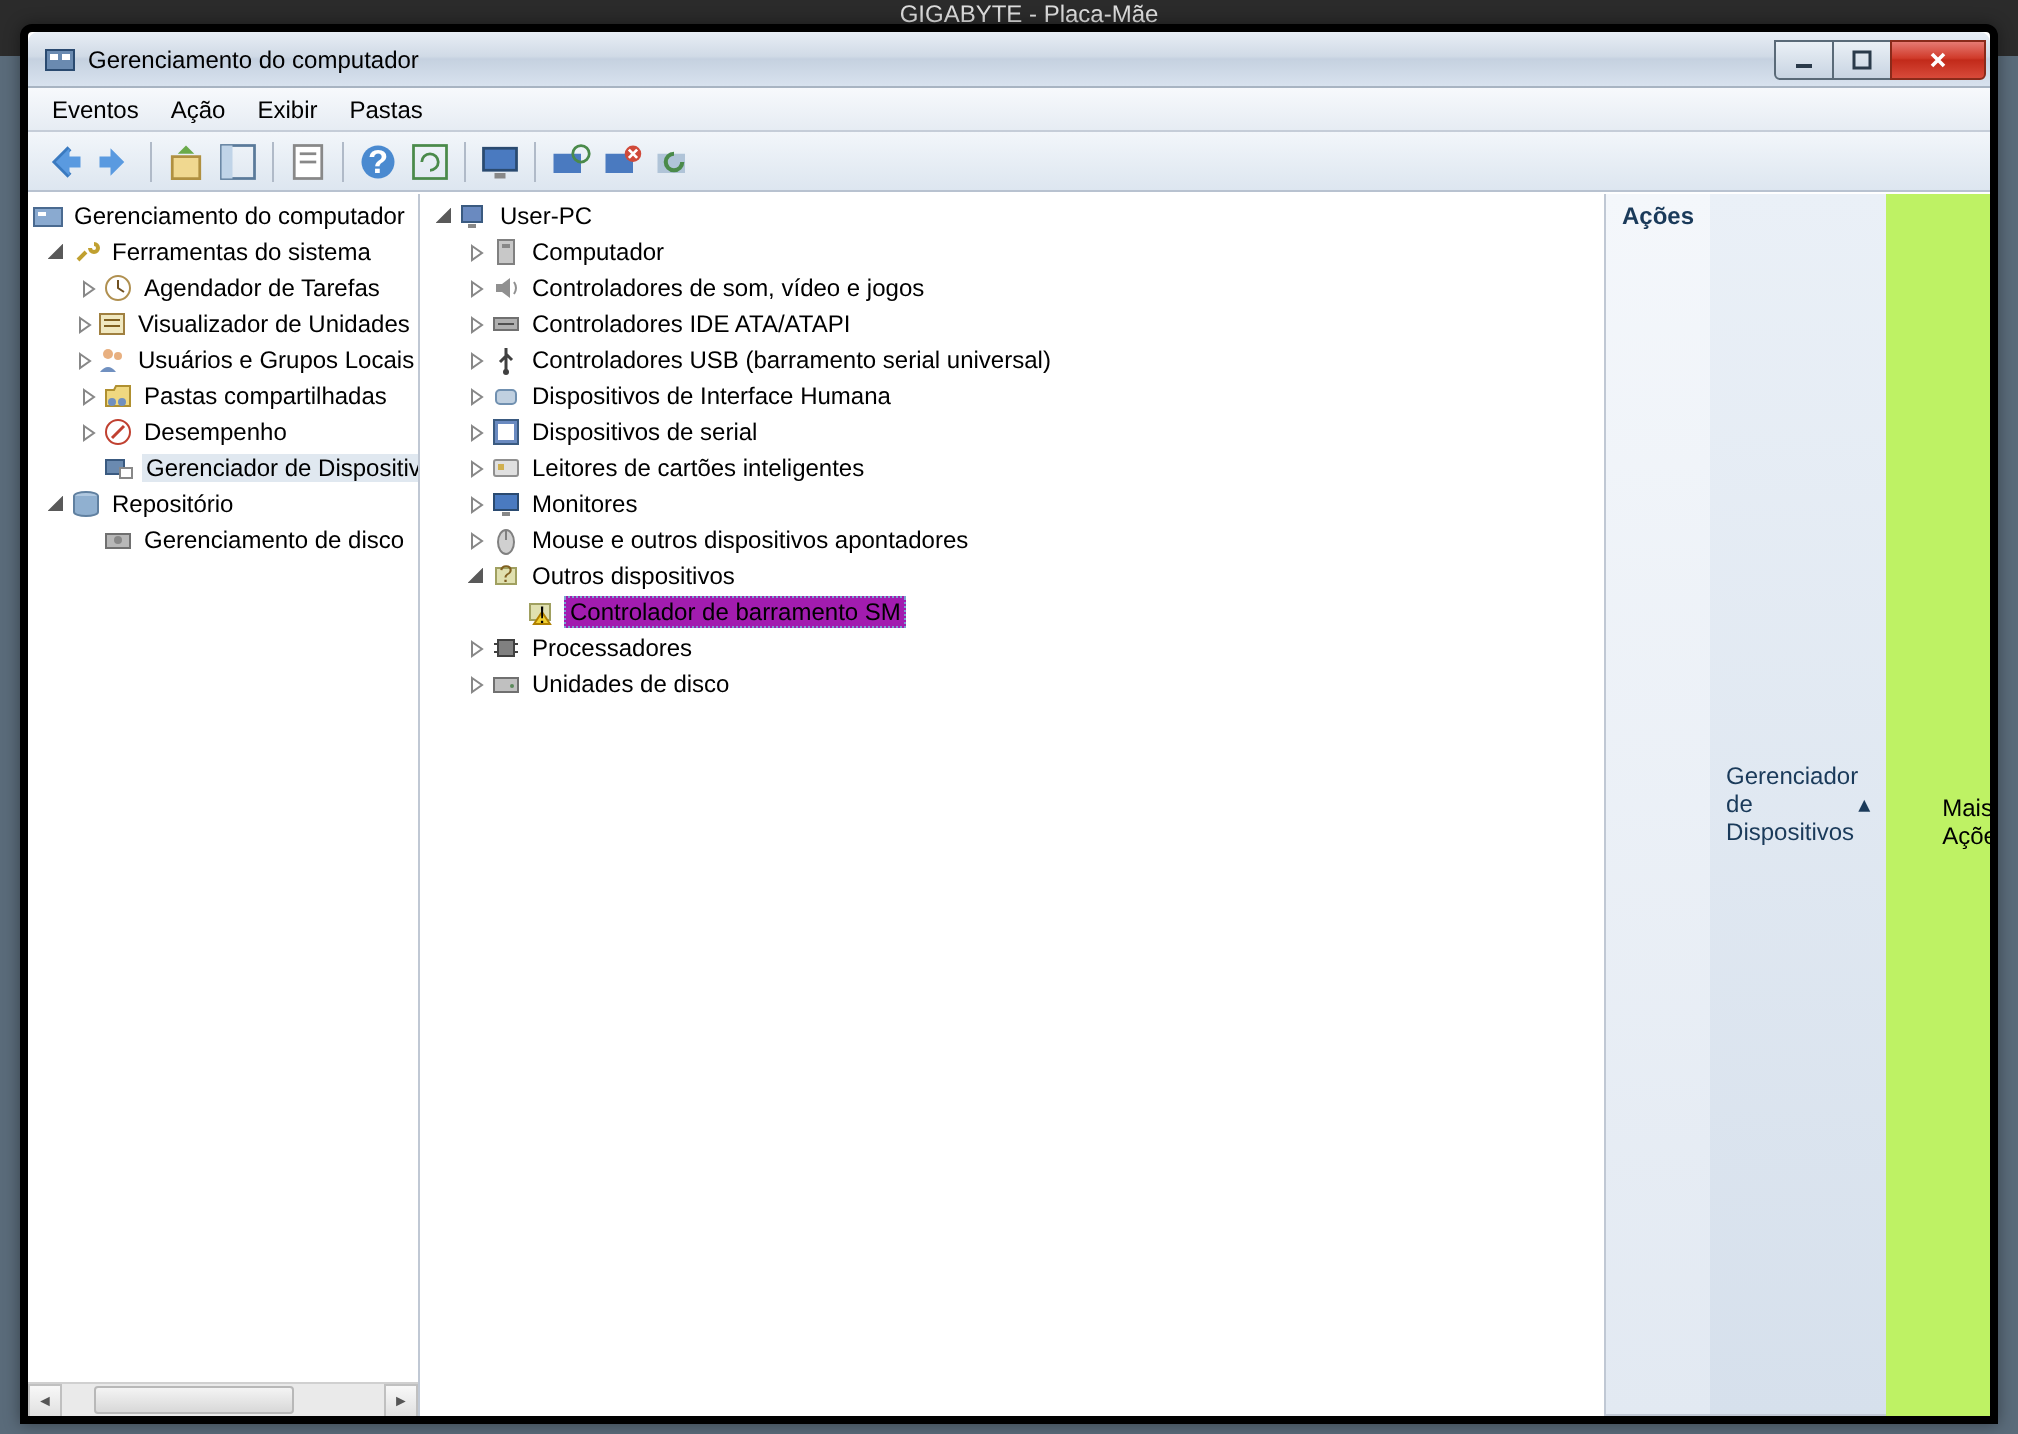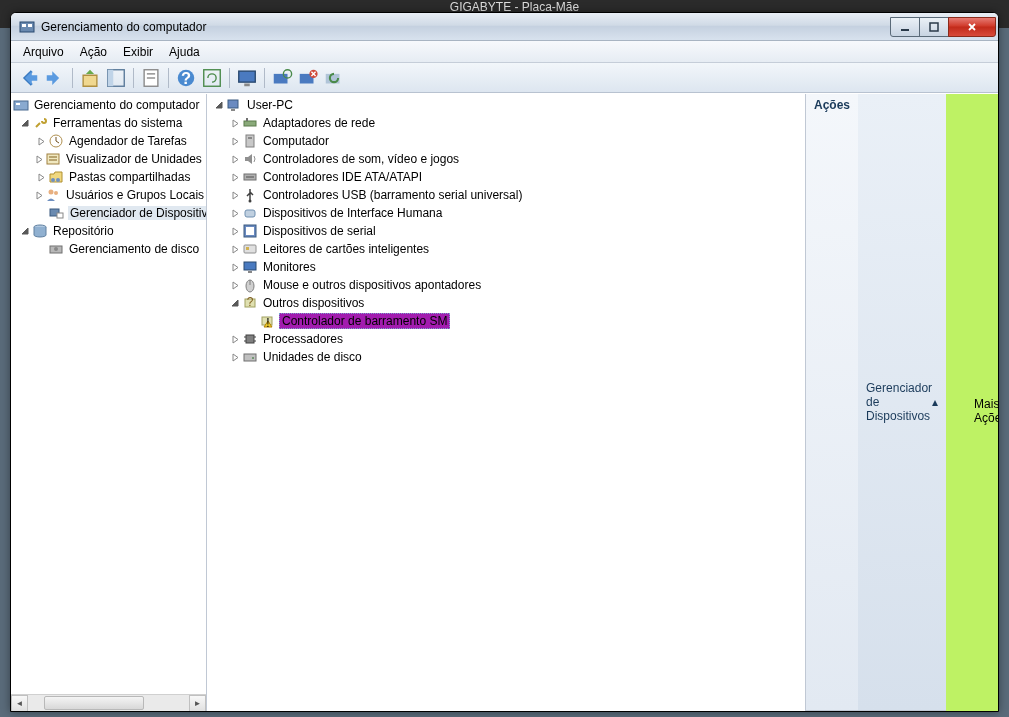--- a/index.html
+++ b/index.html
@@ -1,21 +1,21 @@
 <!DOCTYPE html>
 <html><head>
 <meta charset="utf-8">
 <style>
 * { margin: 0; padding: 0; box-sizing: border-box; font-family: "Segoe UI", Tahoma, sans-serif; font-size: 12px; }
 body { background: #5a6b7a; width: 1009px; height: 717px; overflow: hidden; position: relative; }
 
 .browser-tabs { height: 28px; background: #2b2b2b; color: #ddd; display: flex; align-items: center; padding-left: 20px; gap: 120px; font-size: 11px; overflow: hidden; flex-direction: column; }
 .browser-tabs span { white-space: nowrap; }
 
-.window { position: absolute; top: 12px; left: 10px; right: 10px; bottom: 5px; background: #fff; border: 1px solid #000000; border-radius: 6px 6px 0 0; box-shadow: 0 0 8px rgba(0,0,0,0.4); display: flex; flex-direction: column; }
+.window { position: absolute; top: 12px; left: 10px; right: 10px; bottom: 5px; background: #fff; border: 4px solid #000000; border-radius: 6px 6px 0 0; box-shadow: 0 0 8px rgba(0,0,0,0.4); display: flex; flex-direction: column; }
 
 .titlebar { height: 28px; background: linear-gradient(to bottom, #e8eef5 0%, #d0dae6 45%, #c5d1e0 50%, #d8e2ee 100%); border-radius: 5px 5px 0 0; display: flex; align-items: center; padding: 0 2px 0 8px; border-bottom: 1px solid #a8b4c2; }
 .titlebar-icon { width: 16px; height: 16px; margin-right: 6px; display: inline-flex; align-items: center; justify-content: center; }
 .titlebar-title { flex: 1; color: #000; }
 .win-buttons { display: flex; gap: 0; }
 .win-btn { width: 30px; height: 20px; border: 1px solid #5a6a78; background: linear-gradient(to bottom,#eaf0f6,#c8d4e2); display: flex; align-items: center; justify-content: center; cursor: default; margin-left: -1px; }
 .win-btn.minimize { border-radius: 0 0 0 3px; }
 .win-btn.close { width: 48px; border-radius: 0 0 3px 0; background: linear-gradient(to bottom,#e67a73,#d03a2a 45%,#c22a1a 50%,#d84a3a); border-color:#8a2a1a; }
 .win-btn svg { width: 12px; height: 10px; }
 
@@ -88,24 +88,24 @@
         </div>
       <div class="win-btn close">
           <svg viewBox="0 0 12 10">
             <path d="M3 2 L9 8 M9 2 L3 8" stroke="#fff" stroke-width="1.8"></path>
           </svg>
         </div>
     </div>
   </div>
 
   <div class="menubar">
-    <div class="menubar-item">Arquivo</div>
+    <div class="menubar-item">Eventos</div>
     <div class="menubar-item">Ação</div>
     <div class="menubar-item">Exibir</div>
-    <div class="menubar-item">Ajuda</div>
+    <div class="menubar-item">Pastas</div>
   </div>
 
   <div class="toolbar">
     <div class="tool-btn">
         <svg viewBox="0 0 16 16">
           <path d="M10 3 L5 8 L10 13" fill="none" stroke="#3a7ac0" stroke-width="2"></path>
           <path d="M10 3 L5 8 L10 13 L10 10 L14 10 L14 6 L10 6 Z" fill="#5a9ae0"></path>
         </svg>
       </div>
     <div class="tool-btn">
@@ -241,45 +241,60 @@
 
         <div class="tree-row">
           <span class="indent" style="width:24px"></span>
           <span class="tree-toggle arrow-collapsed">
               <svg viewBox="0 0 9 9">
                 <path d="M2 1 L7 4.5 L2 8 Z"></path>
               </svg>
             </span>
           <span class="tree-icon">
               <svg viewBox="0 0 16 16">
+                <circle cx="6" cy="5" r="2.5" fill="#e8b080"></circle>
+                <circle cx="11" cy="6" r="2" fill="#e8b080"></circle>
+                <path d="M2 14 Q6 9 10 14" fill="#7090c0"></path>
+              </svg>
+            </span>
+          <span class="tree-label">Usuários e Grupos Locais</span>
+        </div>
+
+        <div class="tree-row">
+          <span class="indent" style="width:24px"></span>
+          <span class="tree-toggle arrow-collapsed">
+              <svg viewBox="0 0 9 9">
+                <path d="M2 1 L7 4.5 L2 8 Z"></path>
+              </svg>
+            </span>
+          <span class="tree-icon">
+              <svg viewBox="0 0 16 16">
                 <path d="M2 5 L6 5 L7 3 L14 3 L14 13 L2 13 Z" fill="#f0d880" stroke="#b09030"></path>
                 <circle cx="5" cy="11" r="2" fill="#7090c0"></circle>
                 <circle cx="10" cy="11" r="2" fill="#7090c0"></circle>
               </svg>
             </span>
           <span class="tree-label">Pastas compartilhadas</span>
         </div>
 
         <div class="tree-row">
           <span class="indent" style="width:24px"></span>
           <span class="tree-toggle arrow-collapsed">
               <svg viewBox="0 0 9 9">
                 <path d="M2 1 L7 4.5 L2 8 Z"></path>
               </svg>
             </span>
           <span class="tree-icon">
               <svg viewBox="0 0 16 16">
-                <circle cx="6" cy="5" r="2.5" fill="#e8b080"></circle>
-                <circle cx="11" cy="6" r="2" fill="#e8b080"></circle>
-                <path d="M2 14 Q6 9 10 14" fill="#7090c0"></path>
-              </svg>
-            </span>
-          <span class="tree-label">Usuários e Grupos Locais</span>
-        </div>
-
+                <circle cx="8" cy="8" r="6" fill="#fff" stroke="#c04030"></circle>
+                <path d="M5 11 L11 5" stroke="#c04030" stroke-width="1.5"></path>
+              </svg>
+            </span>
+          <span class="tree-label">Desempenho</span>
+        </div>
 
         <div class="tree-row highlighted">
           <span class="indent" style="width:37px"></span>
           <span class="tree-icon">
               <svg viewBox="0 0 16 16">
                 <rect x="2" y="4" width="9" height="7" fill="#6a8ab0" stroke="#3a5a80"></rect>
                 <rect x="9" y="8" width="6" height="5" fill="#fff" stroke="#888"></rect>
               </svg>
             </span>
           <span class="tree-label">Gerenciador de Dispositivos</span>
@@ -341,35 +356,20 @@
    </div>
           <div class="tree-row">
        <span class="indent" style="width:22px"></span>
        <span class="tree-toggle arrow-collapsed">
               <svg viewBox="0 0 9 9">
                 <path d="M2 1 L7 4.5 L2 8 Z"></path>
               </svg>
             </span>
        <span class="tree-icon">
               <svg viewBox="0 0 16 16">
-                <rect x="2" y="6" width="12" height="5" fill="#8aaa7a" stroke="#5a7a4a"></rect>
-                <rect x="4" y="3" width="2" height="3" fill="#707070"></rect>
-              </svg>
-            </span>
-       <span class="tree-label">Adaptadores de rede</span>
-     </div>
-          <div class="tree-row">
-       <span class="indent" style="width:22px"></span>
-       <span class="tree-toggle arrow-collapsed">
-              <svg viewBox="0 0 9 9">
-                <path d="M2 1 L7 4.5 L2 8 Z"></path>
-              </svg>
-            </span>
-       <span class="tree-icon">
-              <svg viewBox="0 0 16 16">
                 <rect x="4" y="2" width="8" height="12" fill="#c8c8c8" stroke="#808080"></rect>
                 <rect x="6" y="4" width="4" height="2" fill="#888"></rect>
               </svg>
             </span>
        <span class="tree-label">Computador</span>
      </div>
           <div class="tree-row">
        <span class="indent" style="width:22px"></span>
        <span class="tree-toggle arrow-collapsed">
               <svg viewBox="0 0 9 9">

